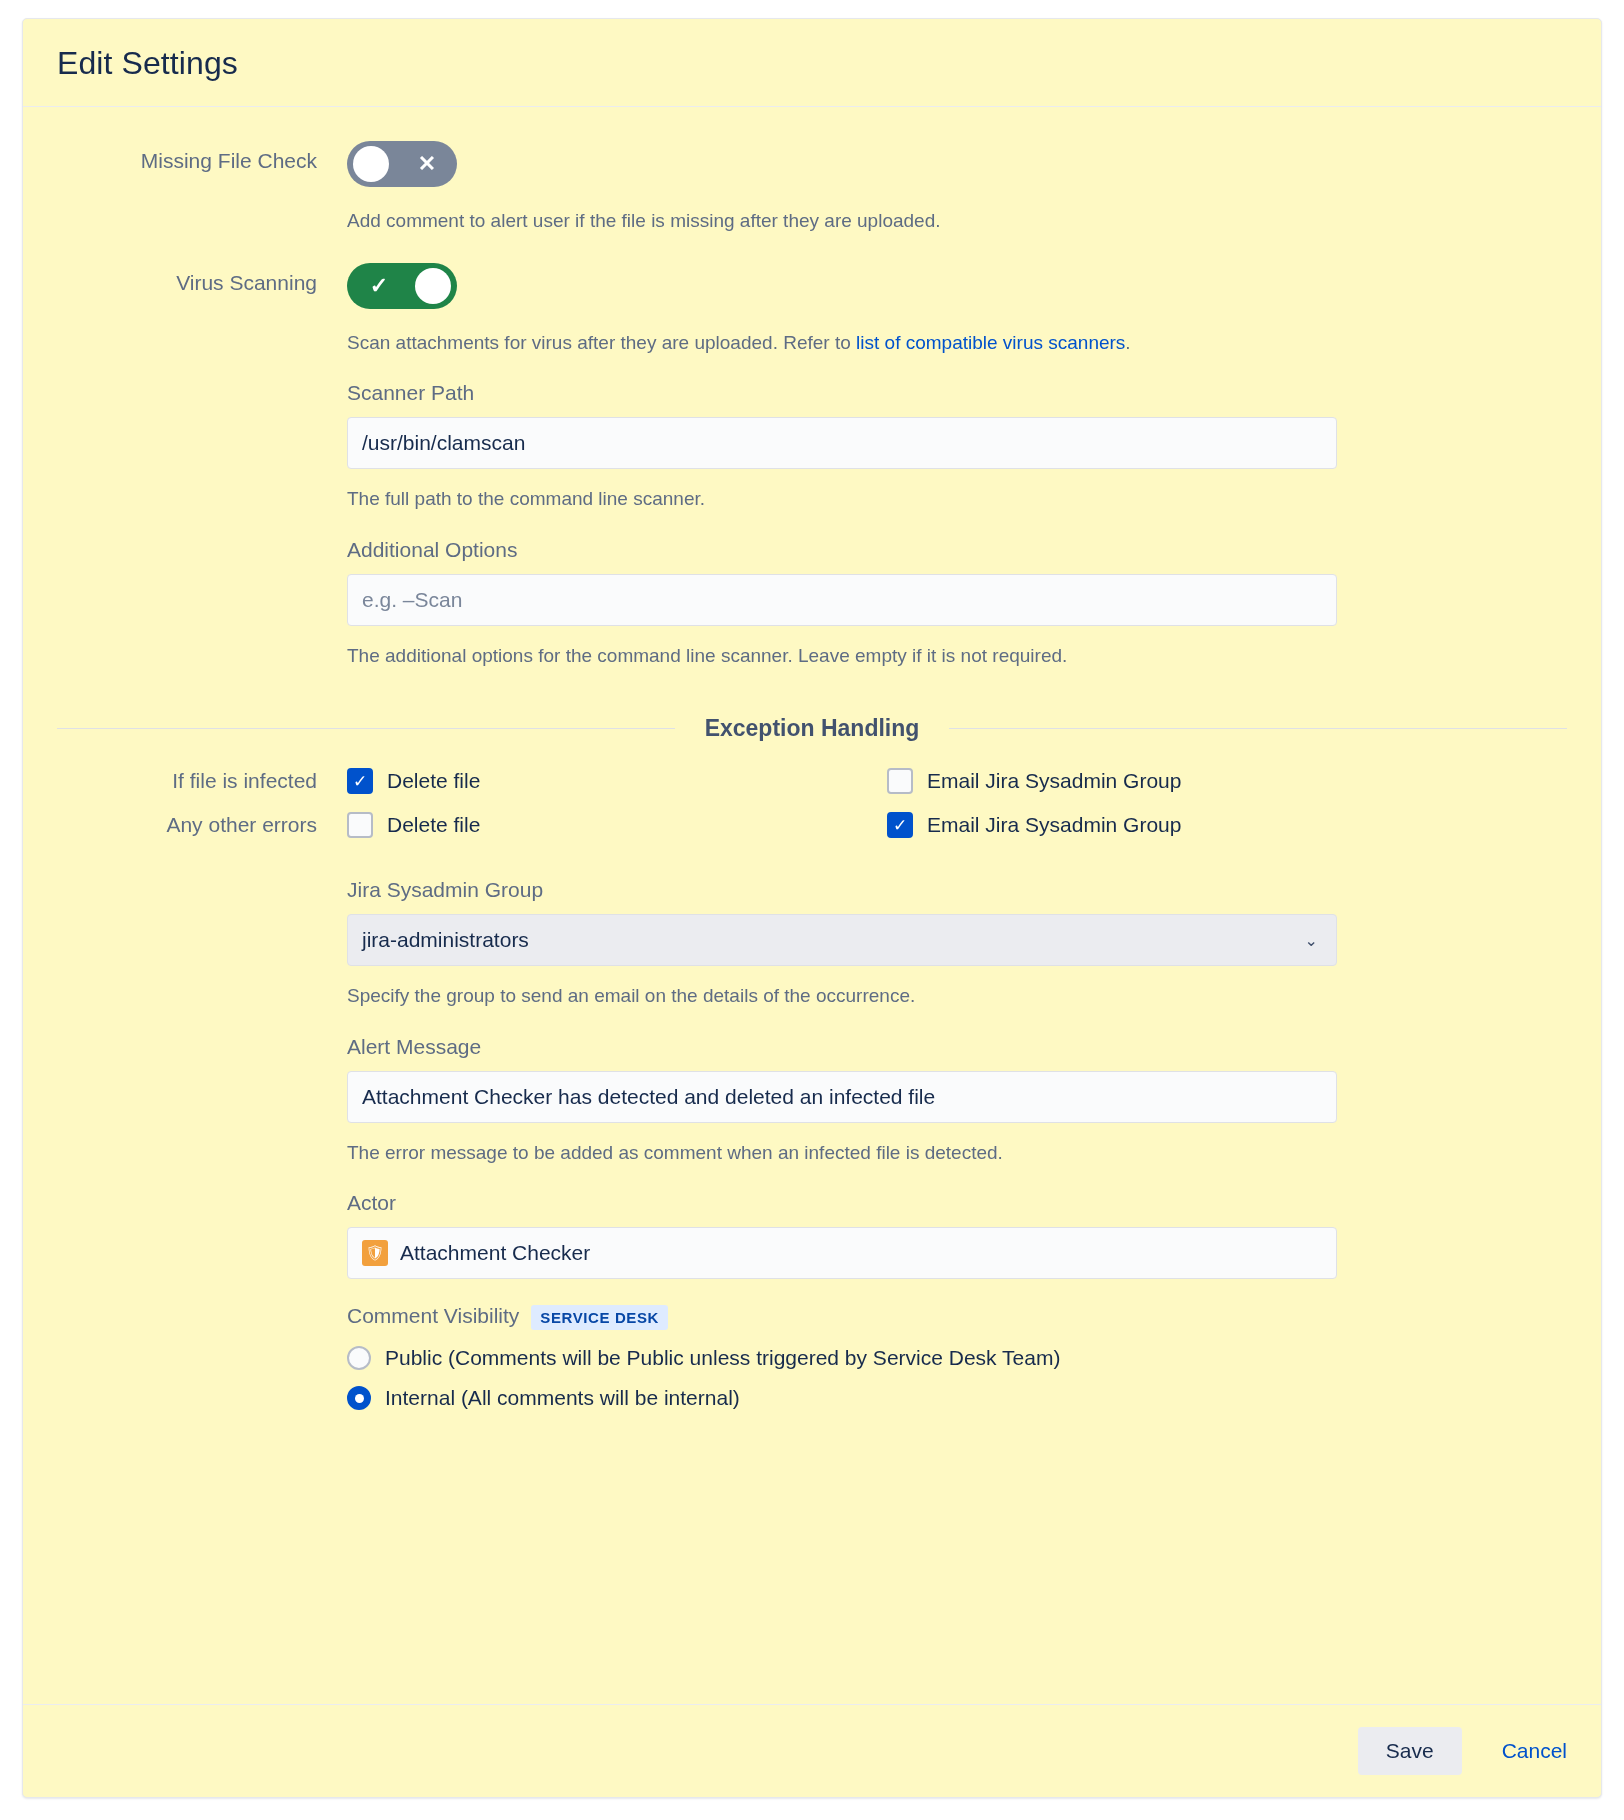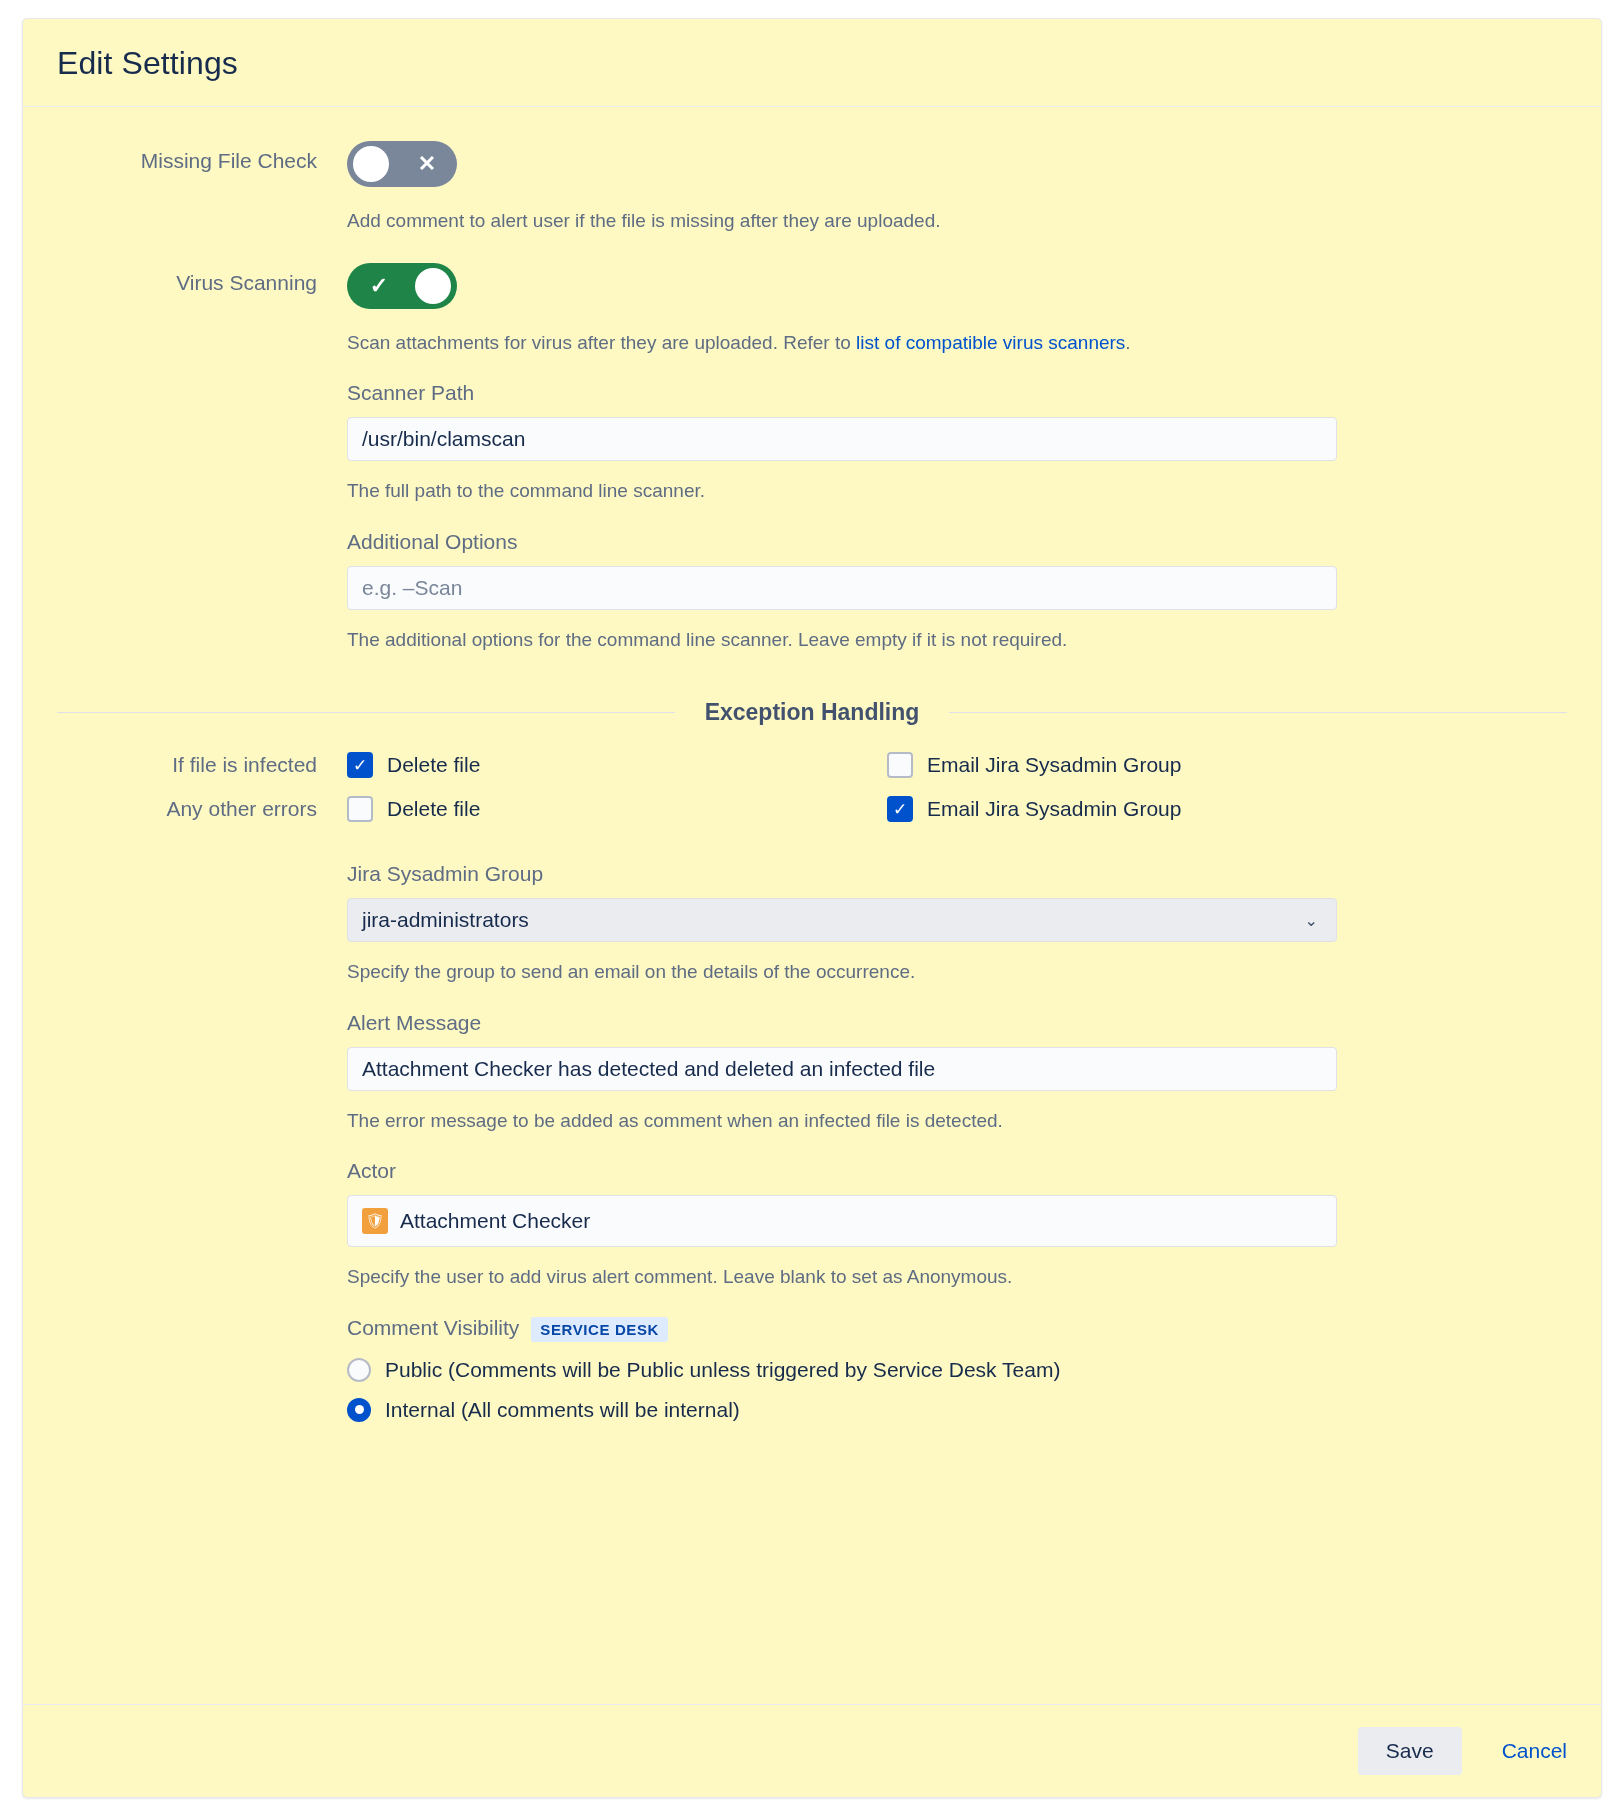--- a/index.html
+++ b/index.html
@@ -97,21 +97,21 @@
   }
   .help a { color: #0052cc; text-decoration: none; }
   .field-label {
     color: #5e6c84;
     font-size: 21px;
     margin-top: 25px;
     margin-bottom: 12px;
   }
   input.text, .select-box {
     width: 100%;
-    height: 44px;
+    height: 52px;
     border: 1px solid #dfe1e6;
     border-radius: 4px;
     background: #fafbfc;
     font-size: 21px;
     color: #172b4d;
     padding: 0 14px;
     font-family: "Liberation Sans", sans-serif;
     outline: none;
   }
   input.text::placeholder { color: #7a869a; }
@@ -361,21 +361,20 @@
 
         <div class="field-label">Alert Message</div>
         <input class="text" type="text" value="Attachment Checker has detected and deleted an infected file" style="">
         <div class="help">The error message to be added as comment when an infected file is detected.</div>
 
         <div class="field-label">Actor</div>
         <div class="actor-field">
           <div class="actor-avatar">🛡</div>
           <div class="actor-name">Attachment Checker</div>
         </div>
-        <div class="help">Specify the user to add virus alert comment. Leave blank to set as Anonymous.</div>
 
         <div class="field-label">
           <span>Comment Visibility</span><span class="badge">SERVICE DESK</span>
         </div>
 
         <div class="radio-row">
           <div class="radio"></div>
           <div class="radio-label">Public (Comments will be Public unless triggered by Service Desk Team)</div>
         </div>
         <div class="radio-row">

